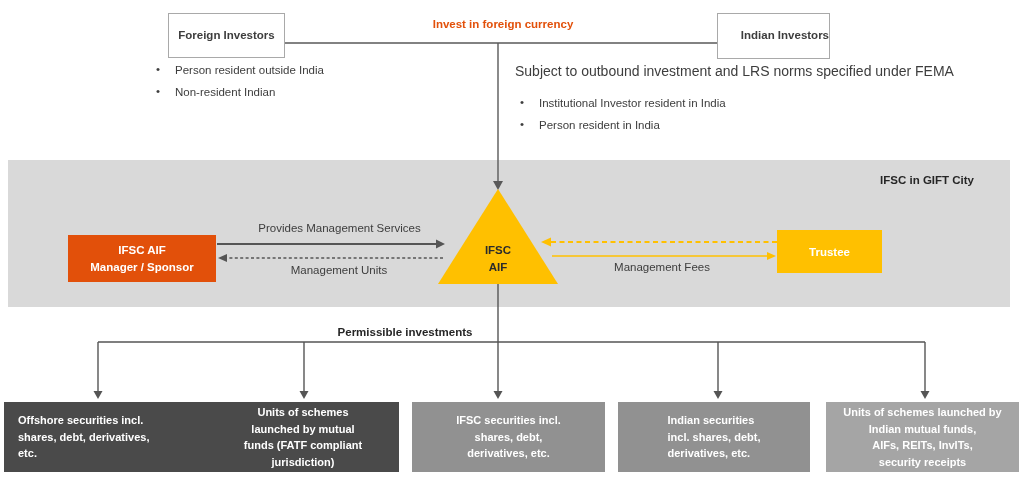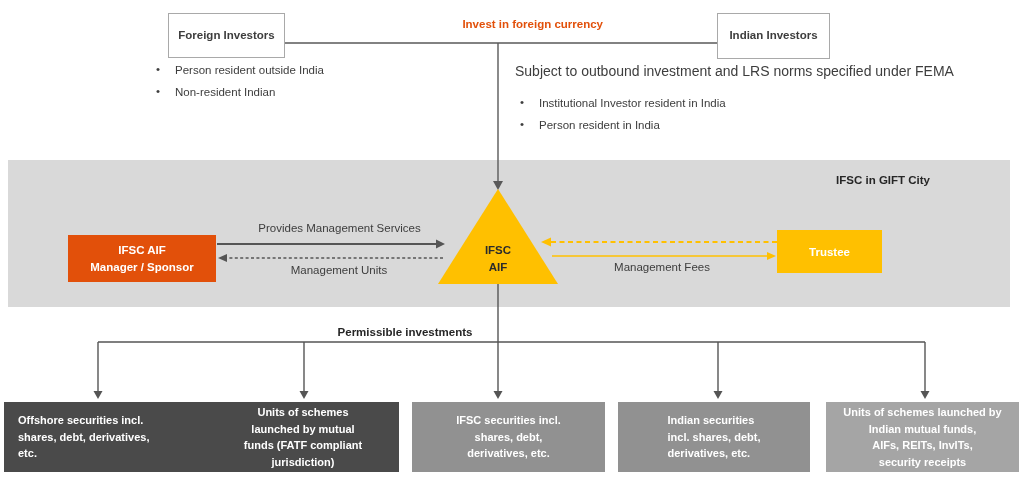--- a/index.html
+++ b/index.html
@@ -8,21 +8,21 @@
     font-family:"Liberation Sans", sans-serif;overflow:hidden;
   }
   .abs{position:absolute;}
   
   .topbox{
     border:1.6px solid #a9a9a9;background:#fff;
     display:flex;align-items:center;justify-content:center;
     text-align:center;font-weight:bold;font-size:11.5px;color:#3d3d3d;line-height:1.35;
     box-sizing:border-box;
   }
-  .flow-label{font-weight:bold;font-size:11.5px;color:#e2500a;text-align:right;}
+  .flow-label{font-weight:bold;font-size:11.5px;color:#e2500a;text-align:center;}
   .blist{list-style:none;margin:0;padding:0;font-size:11.5px;color:#3d3d3d;}
   .blist li{position:relative;padding-left:27px;margin-bottom:9px;line-height:1.15;}
   .blist li::before{content:"\2022";position:absolute;left:8px;top:-1px;color:#3d3d3d;}
   .note{font-size:14px;color:#3d3d3d;line-height:1.2;}
   
   .zone{background:#d9d9d9;}
   .zone-label{font-weight:bold;font-size:11.5px;color:#262626;text-align:right;}
   
   .mgr{
     background:#e2500a;color:#ffffff;font-weight:bold;font-size:11.5px;
@@ -100,38 +100,38 @@
     <polygon points="299.5,391 308.5,391 304,399" fill="#555555"></polygon>
     <polygon points="493.5,391 502.5,391 498,399" fill="#555555"></polygon>
     <polygon points="713.5,391 722.5,391 718,399" fill="#555555"></polygon>
     <polygon points="920.5,391 929.5,391 925,399" fill="#555555"></polygon>
   </g>
 </svg>
 
 <div class="abs topbox" style="left:168px;top:13px;width:117px;height:45px;">
   <span>Foreign Investors</span>
 </div>
-<div class="abs topbox" style="left:717px;top:13px;width:113px;height:46px;">
+<div class="abs topbox" style="left:717px;top:13px;width:113px;height:46px;justify-content:flex-end;">
   <span>Indian Investors</span>
 </div>
 
 <div class="abs flow-label" style="left:403px;top:18px;width:200px;">Invest in foreign currency</div>
 
 <ul class="abs blist" style="left:148px;top:64px;width:260px;">
   <li>Person resident outside India</li>
   <li>Non-resident Indian</li>
 </ul>
 
 <div class="abs note" style="left:515px;top:63px;width:440px;">Subject to outbound investment and LRS norms specified under FEMA</div>
 <ul class="abs blist" style="left:512px;top:97px;width:320px;">
   <li>Institutional Investor resident in India</li>
   <li>Person resident in India</li>
 </ul>
 
-<div class="abs zone-label" style="left:800px;top:174px;width:130px;">IFSC in GIFT City</div>
+<div class="abs zone-label" style="left:844px;top:174px;width:130px;">IFSC in GIFT City</div>
 
 <div class="abs mgr" style="left:68px;top:235px;width:148px;height:47px;">
   <span>IFSC AIF
 Manager / Sponsor</span>
 </div>
 
 <div class="abs tri-label" style="left:458px;top:242px;width:80px;">IFSC
 AIF</div>
 
 <div class="abs trustee" style="left:777px;top:230px;width:105px;height:43px;">

